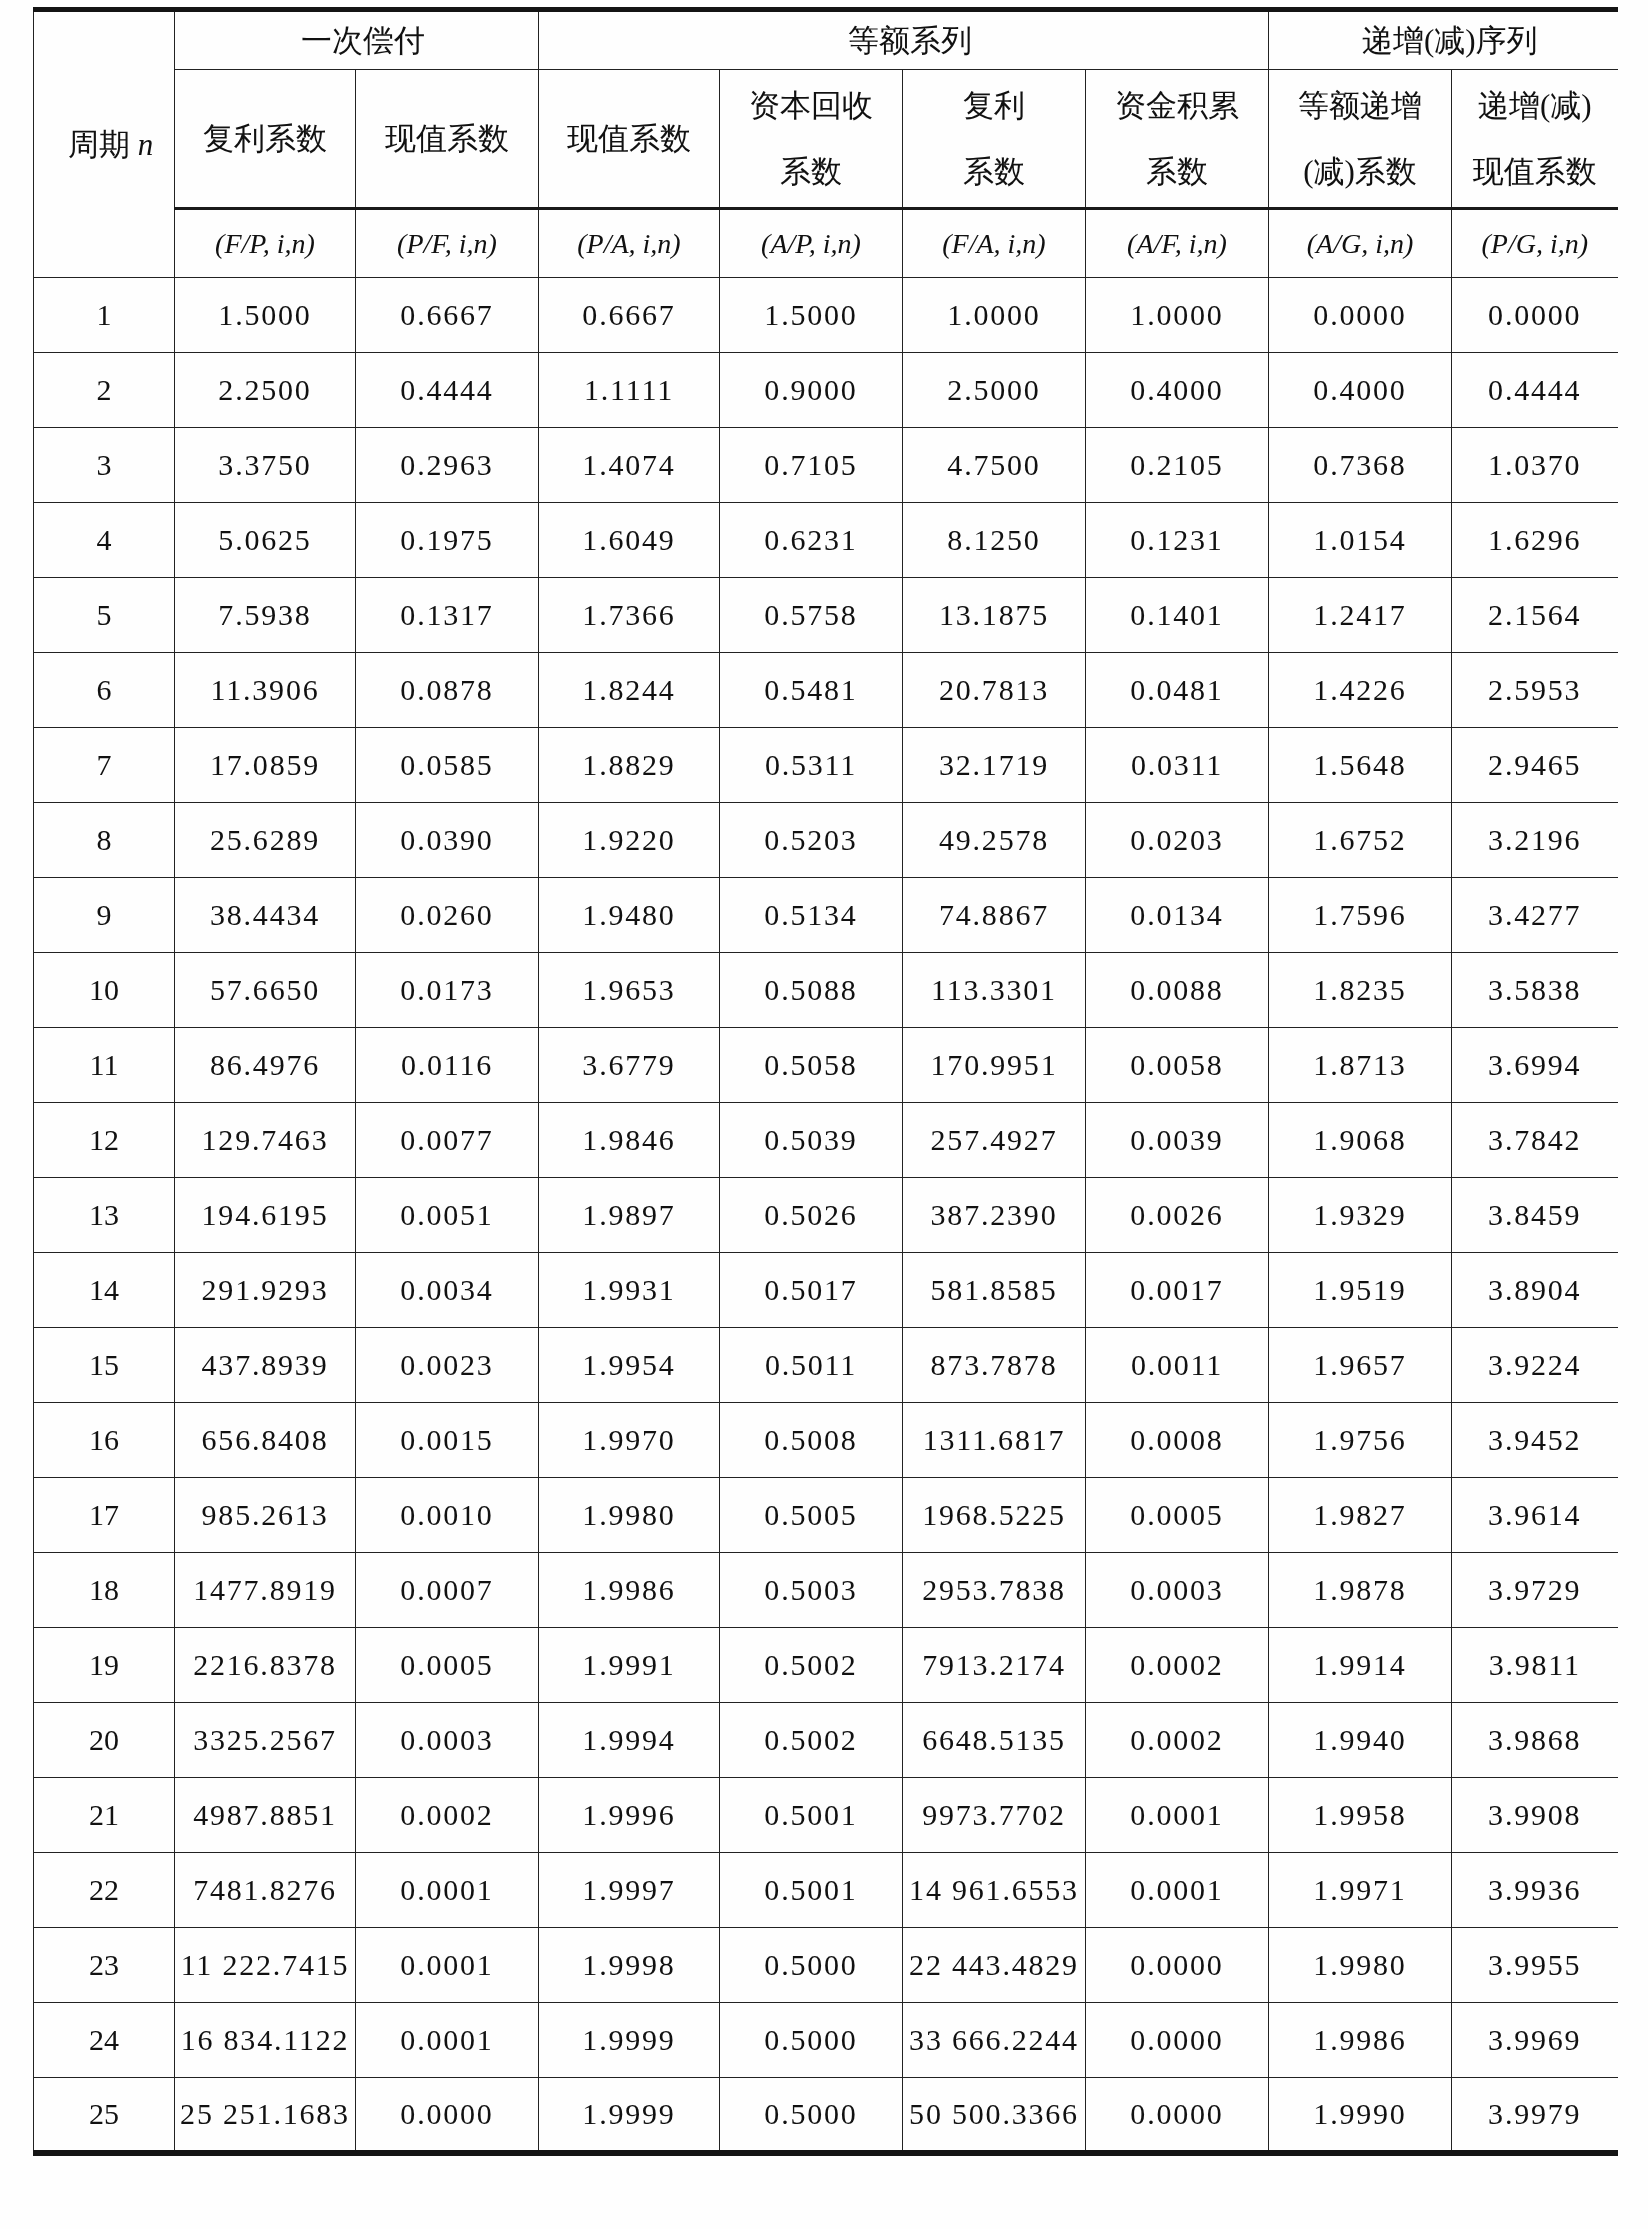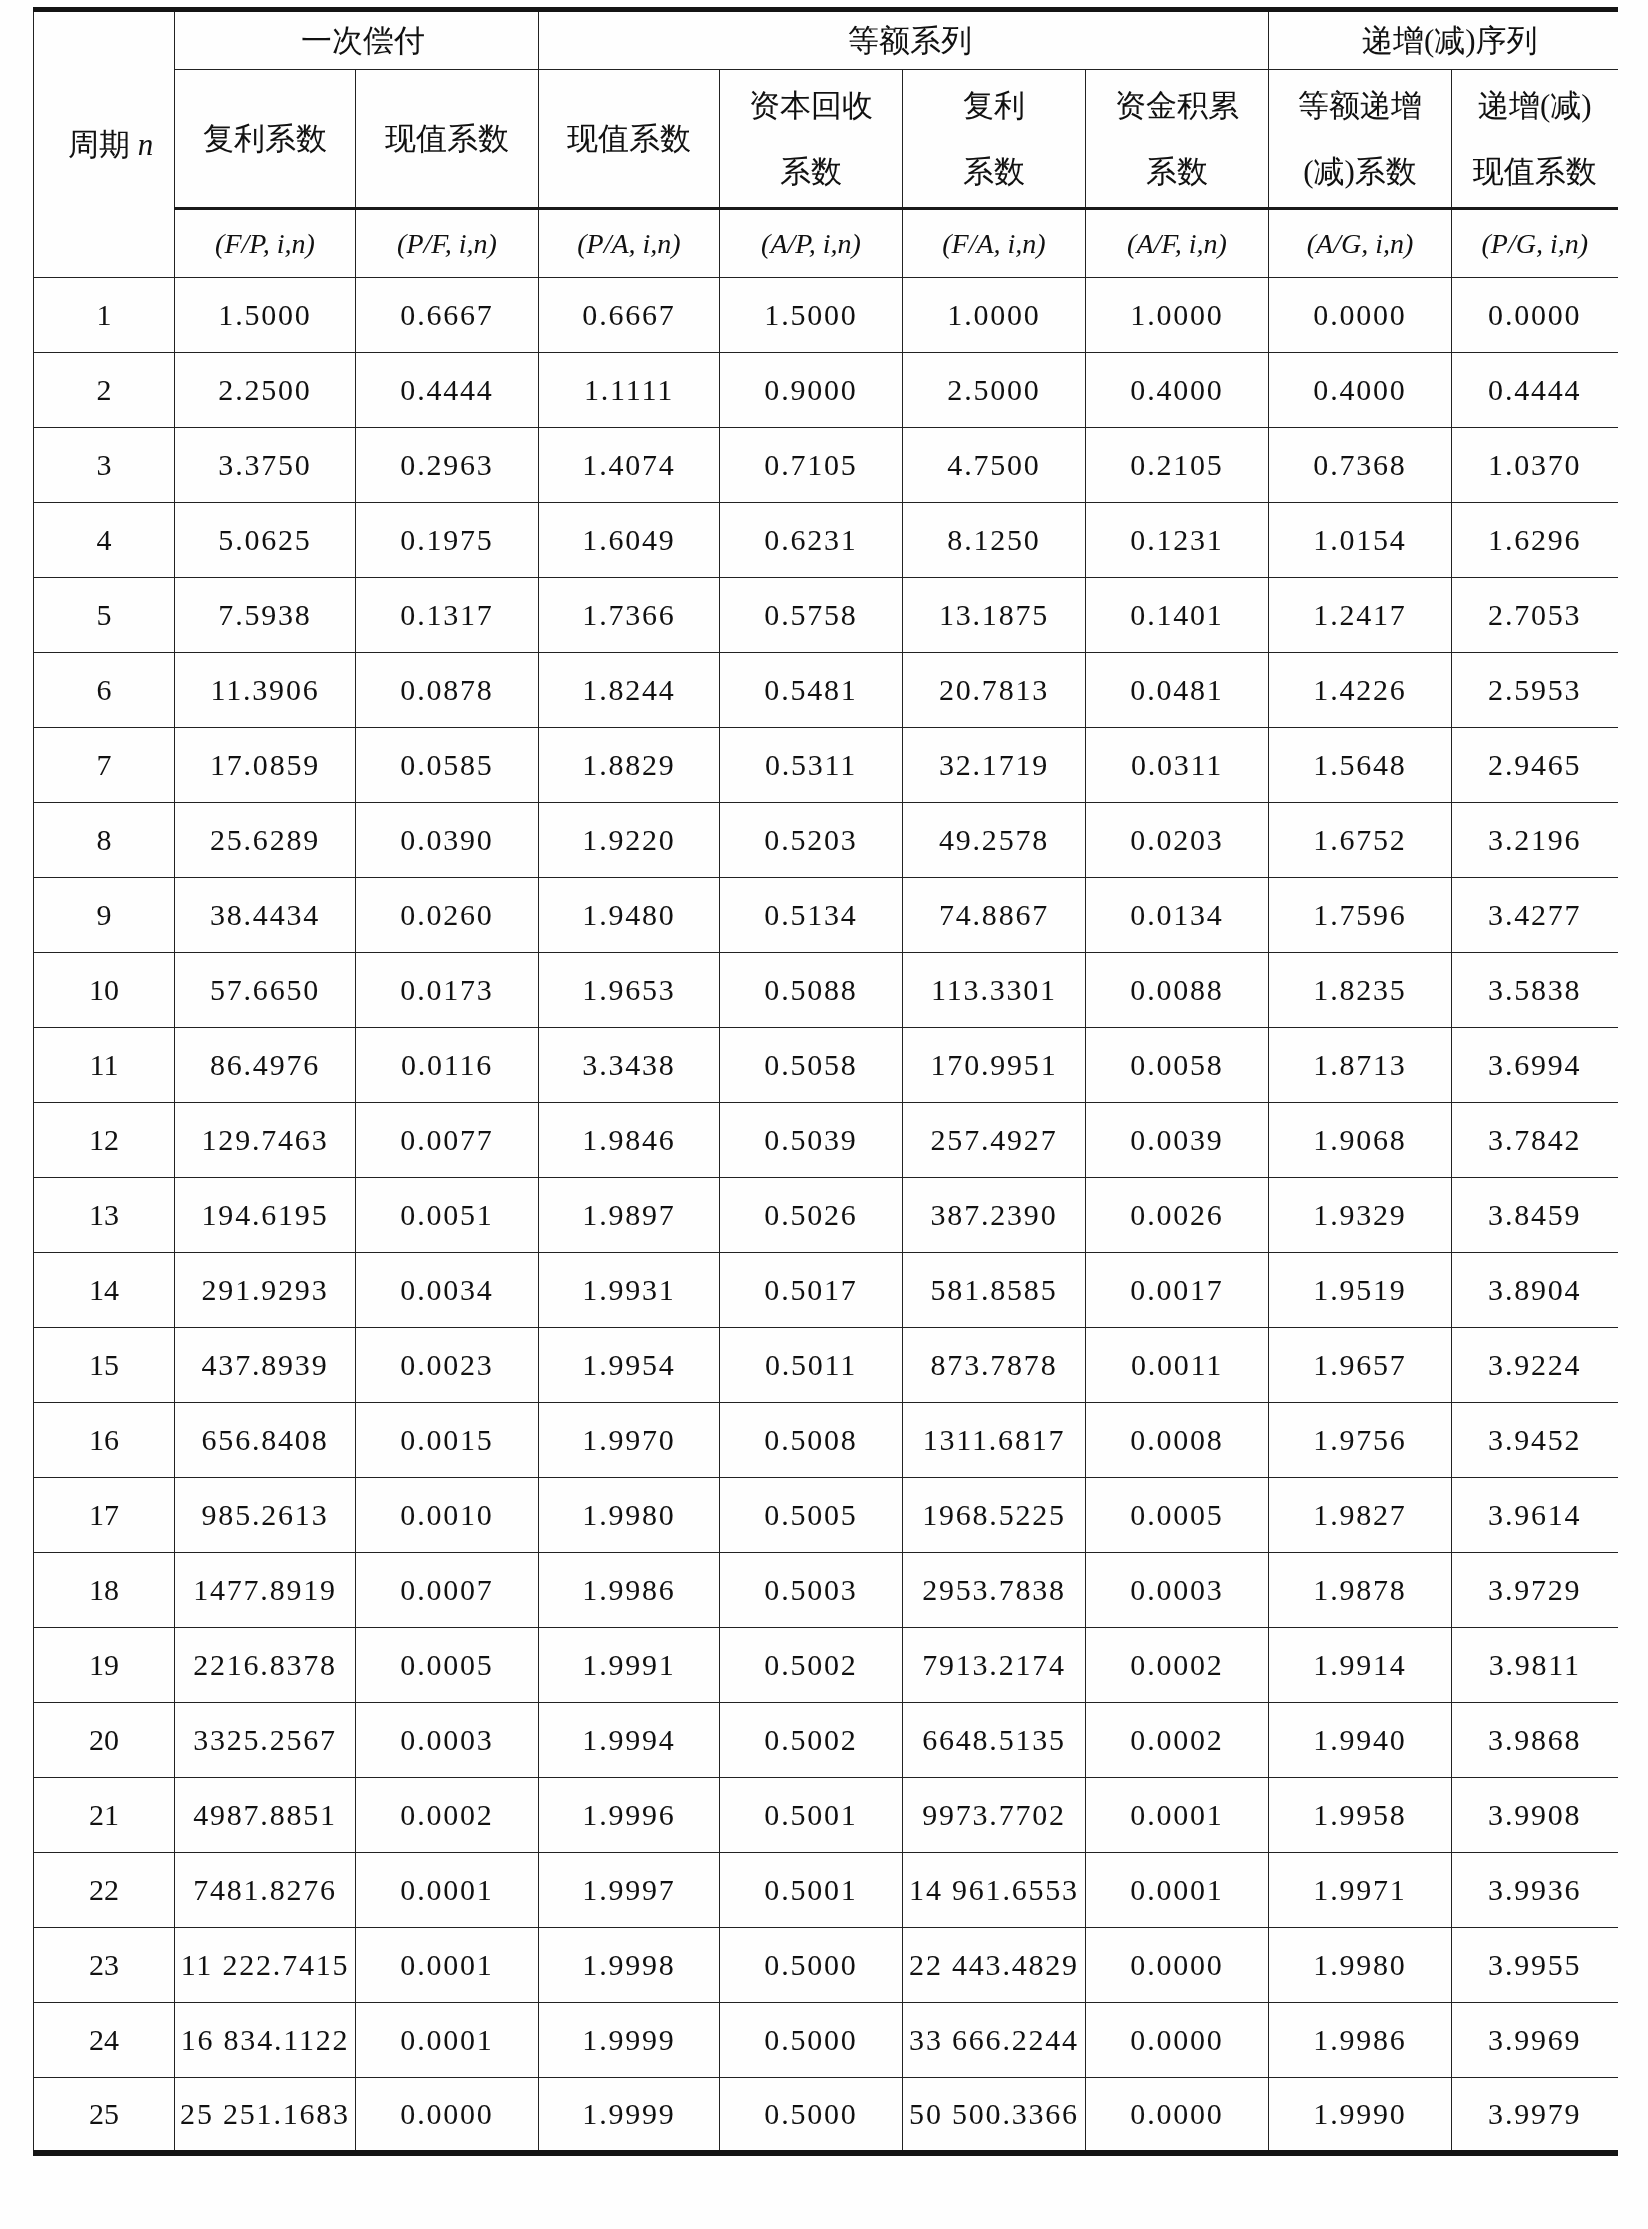--- a/index.html
+++ b/index.html
@@ -190,21 +190,21 @@
         </tr>
         <tr>
           <td>5</td>
           <td>7.5938</td>
           <td>0.1317</td>
           <td>1.7366</td>
           <td>0.5758</td>
           <td>13.1875</td>
           <td>0.1401</td>
           <td>1.2417</td>
-          <td>2.7053</td>
+          <td>2.1564</td>
         </tr>
         <tr>
           <td>6</td>
           <td>11.3906</td>
           <td>0.0878</td>
           <td>1.8244</td>
           <td>0.5481</td>
           <td>20.7813</td>
           <td>0.0481</td>
           <td>1.4226</td>
@@ -251,21 +251,21 @@
           <td>0.5088</td>
           <td>113.3301</td>
           <td>0.0088</td>
           <td>1.8235</td>
           <td>3.5838</td>
         </tr>
         <tr>
           <td>11</td>
           <td>86.4976</td>
           <td>0.0116</td>
-          <td>3.3438</td>
+          <td>3.6779</td>
           <td>0.5058</td>
           <td>170.9951</td>
           <td>0.0058</td>
           <td>1.8713</td>
           <td>3.6994</td>
         </tr>
         <tr>
           <td>12</td>
           <td>129.7463</td>
           <td>0.0077</td>

